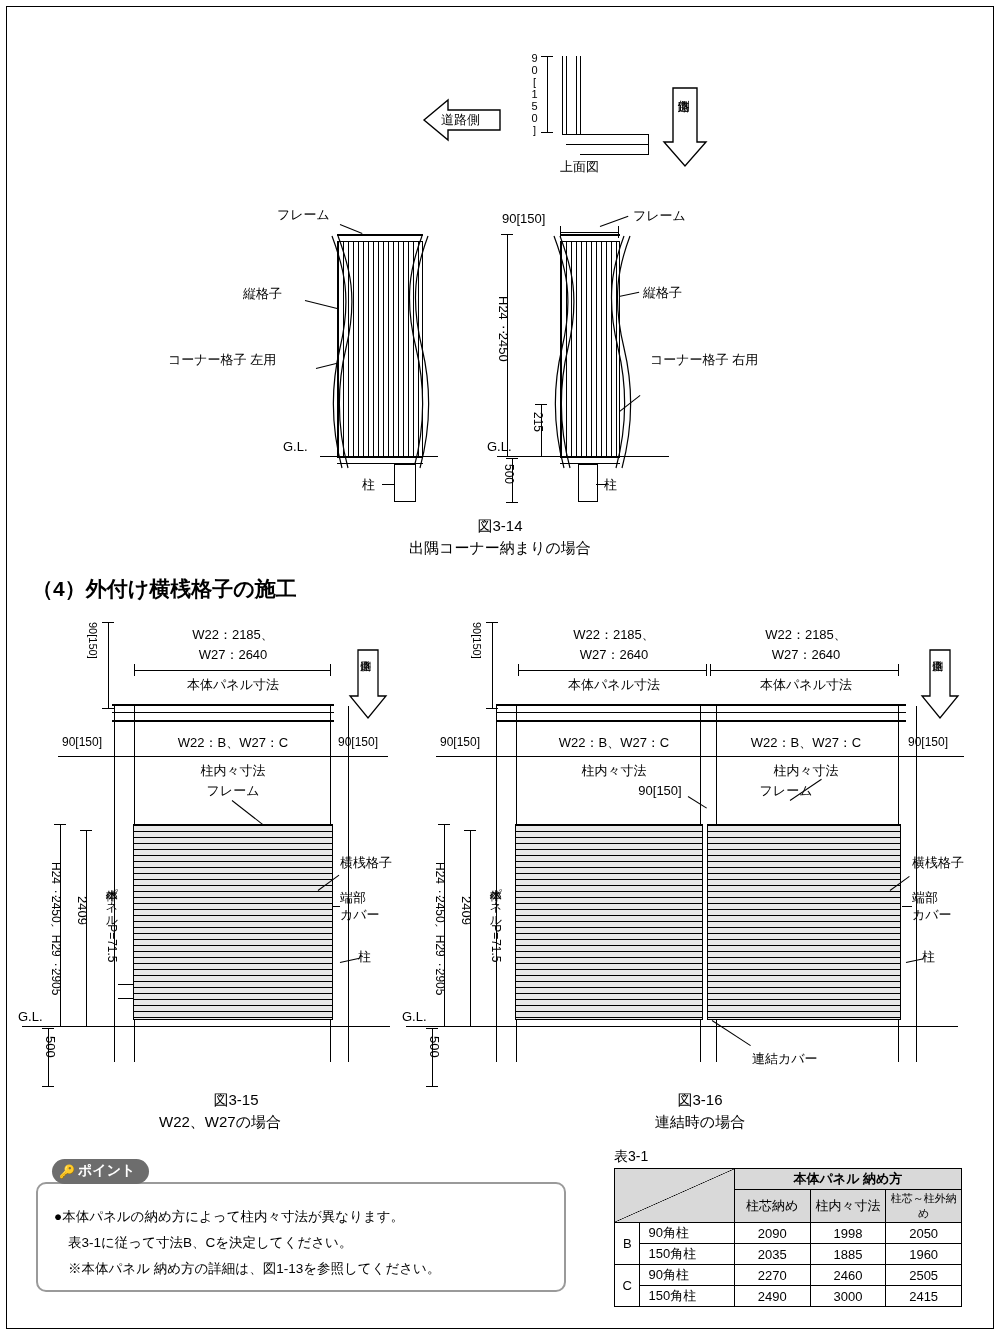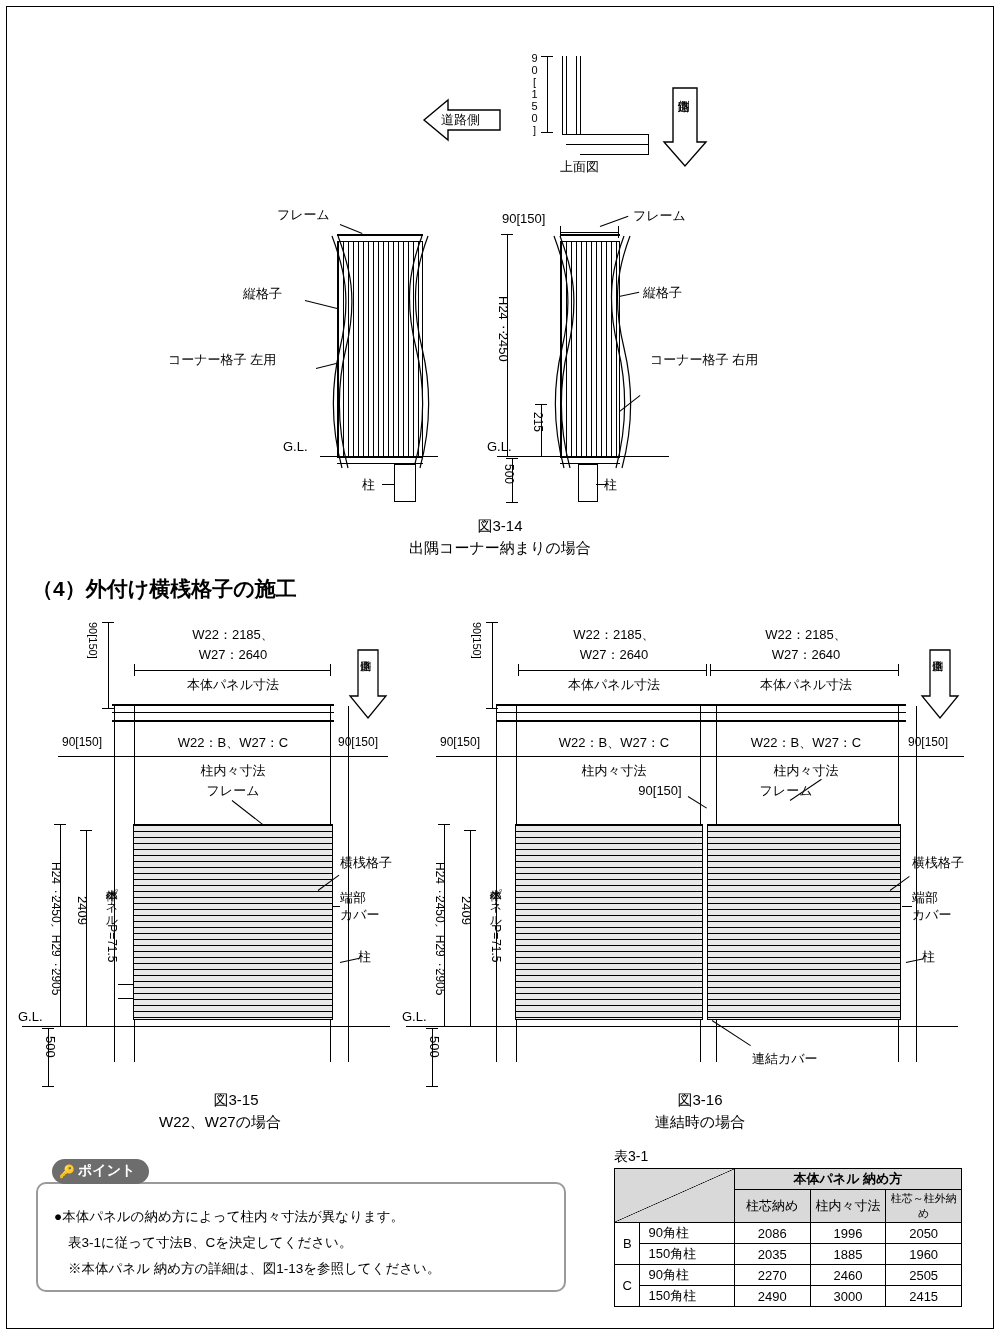--- a/index.html
+++ b/index.html
@@ -382,22 +382,22 @@
     <td class="hdr" colspan="3" style="font-weight:bold;">本体パネル 納め方</td>
   </tr>
   <tr>
     <td class="hdr" style="width:78px;">柱芯納め</td>
     <td class="hdr" style="width:78px;">柱内々寸法</td>
     <td class="hdr" style="width:78px; font-size:11px;">柱芯～柱外納め</td>
   </tr>
   <tr>
     <td class="rowlbl" rowspan="2" style="width:26px;">B</td>
     <td class="rowlbl" style="width:98px; text-align:left; padding-left:8px;">90角柱</td>
-    <td>2086</td>
-    <td>1996</td>
+    <td>2090</td>
+    <td>1998</td>
     <td>2050</td>
   </tr>
   <tr>
     <td class="rowlbl" style="text-align:left; padding-left:8px;">150角柱</td>
     <td>2035</td>
     <td>1885</td>
     <td>1960</td>
   </tr>
   <tr>
     <td class="rowlbl" rowspan="2">C</td>

